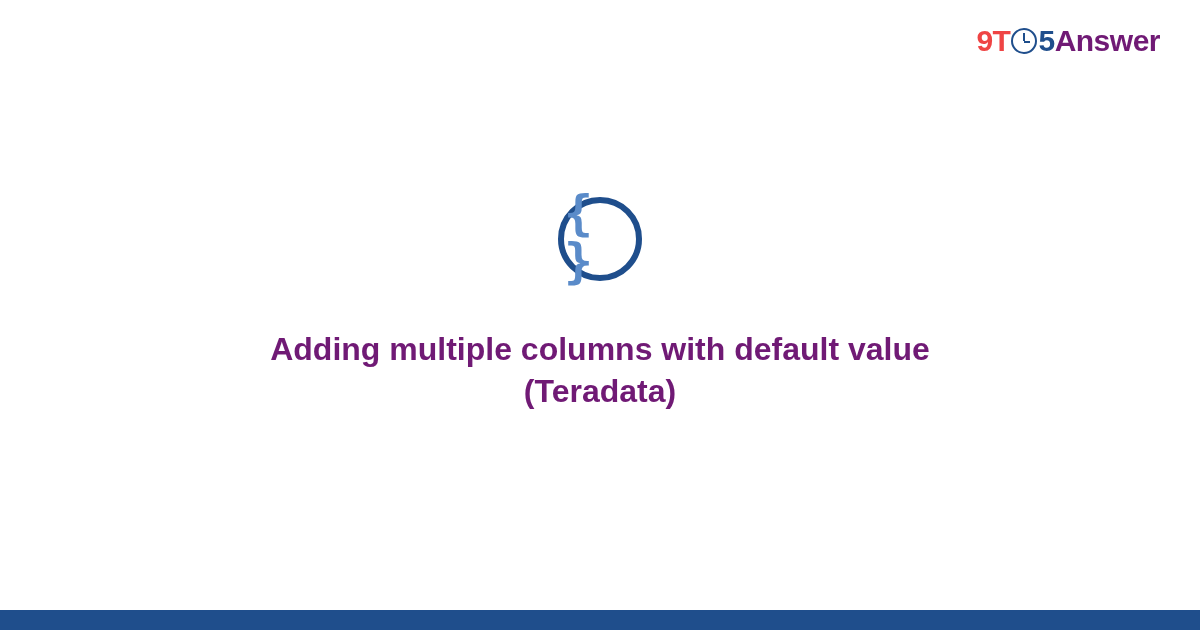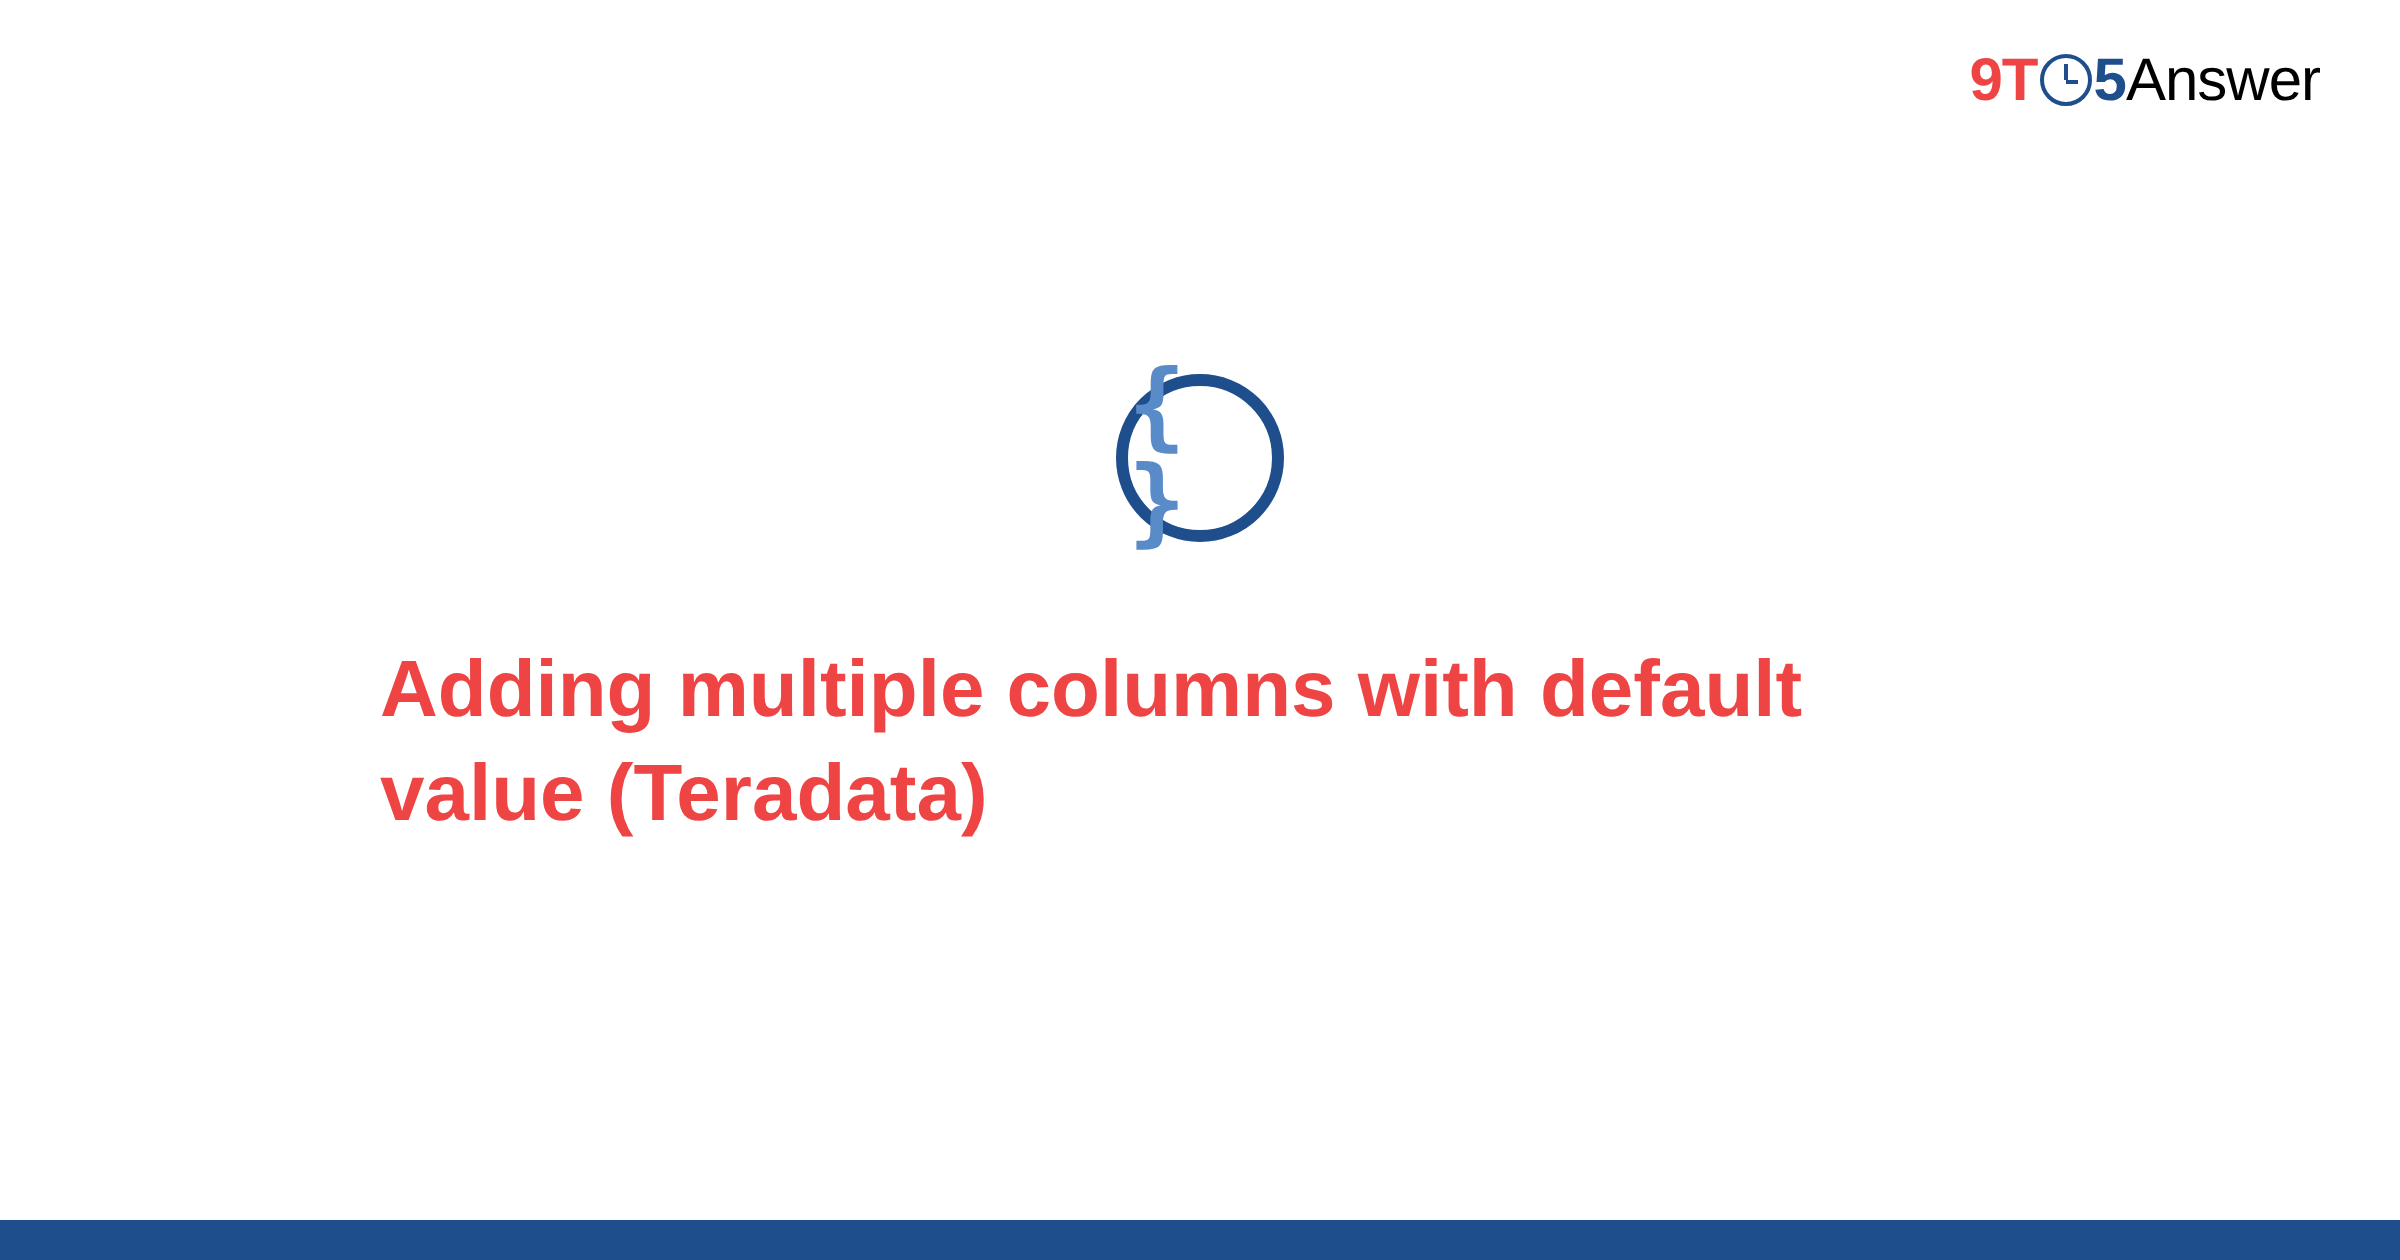--- a/index.html
+++ b/index.html
@@ -63,22 +63,22 @@
       background: #1f4e8c;
       top: 11px;
       left: 50%;
     }
     
     .logo-5 {
       color: #1f4e8c;
     }
     
     .logo-answer {
-      color: #000000;
-      font-weight: 400;
+      color: #701a75;
+      font-weight: 700;
     }
     
     .content-area {
       position: absolute;
       top: 0;
       left: 0;
       width: 100%;
       height: 610px;
       display: flex;
       flex-direction: column;
@@ -102,24 +102,24 @@
       font-weight: 700;
       color: #5a8bc9;
       font-family: "Consolas", "Monaco", monospace;
       letter-spacing: -4px;
       line-height: 1;
       position: relative;
       top: -2px;
     }
     
     .title {
-      font-size: 40px;
+      font-size: 32px;
       font-weight: 700;
-      color: #ef4444;
-      text-align: left;
+      color: #701a75;
+      text-align: center;
       line-height: 1.3;
       max-width: 900px;
       padding: 0 40px;
     }
     
     .bottom-bar {
       position: absolute;
       bottom: 0;
       left: 0;
       width: 100%;

